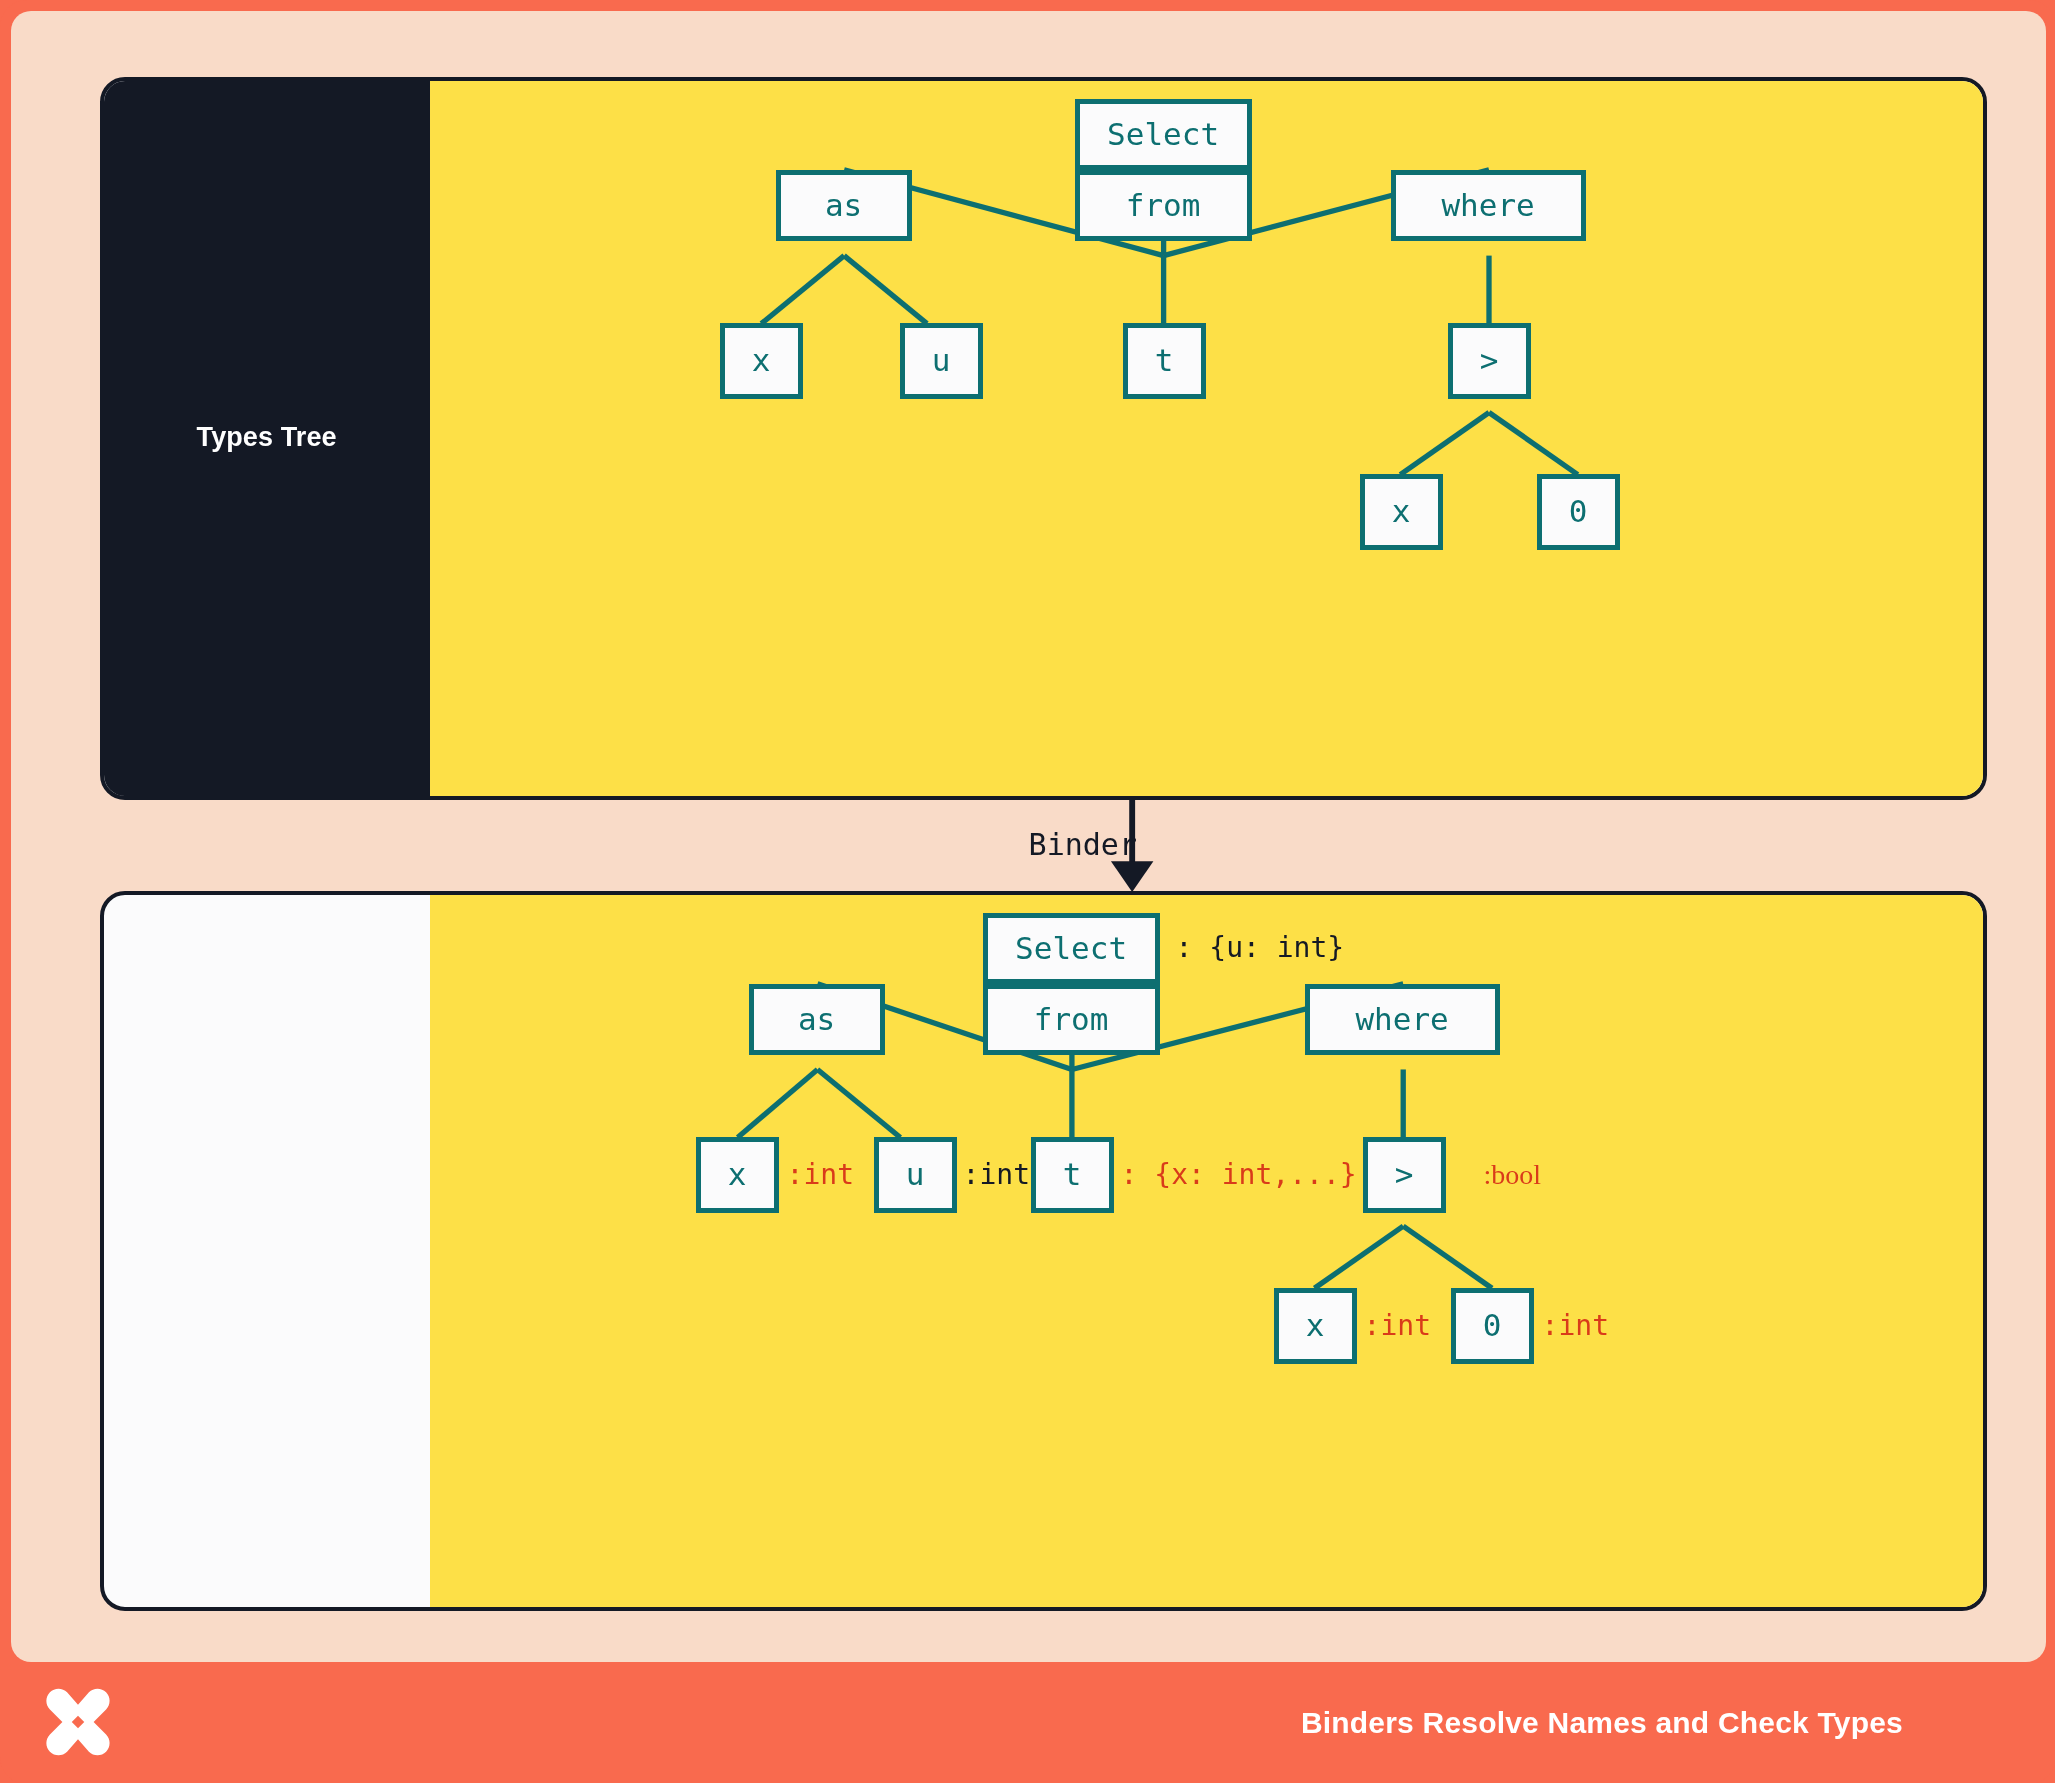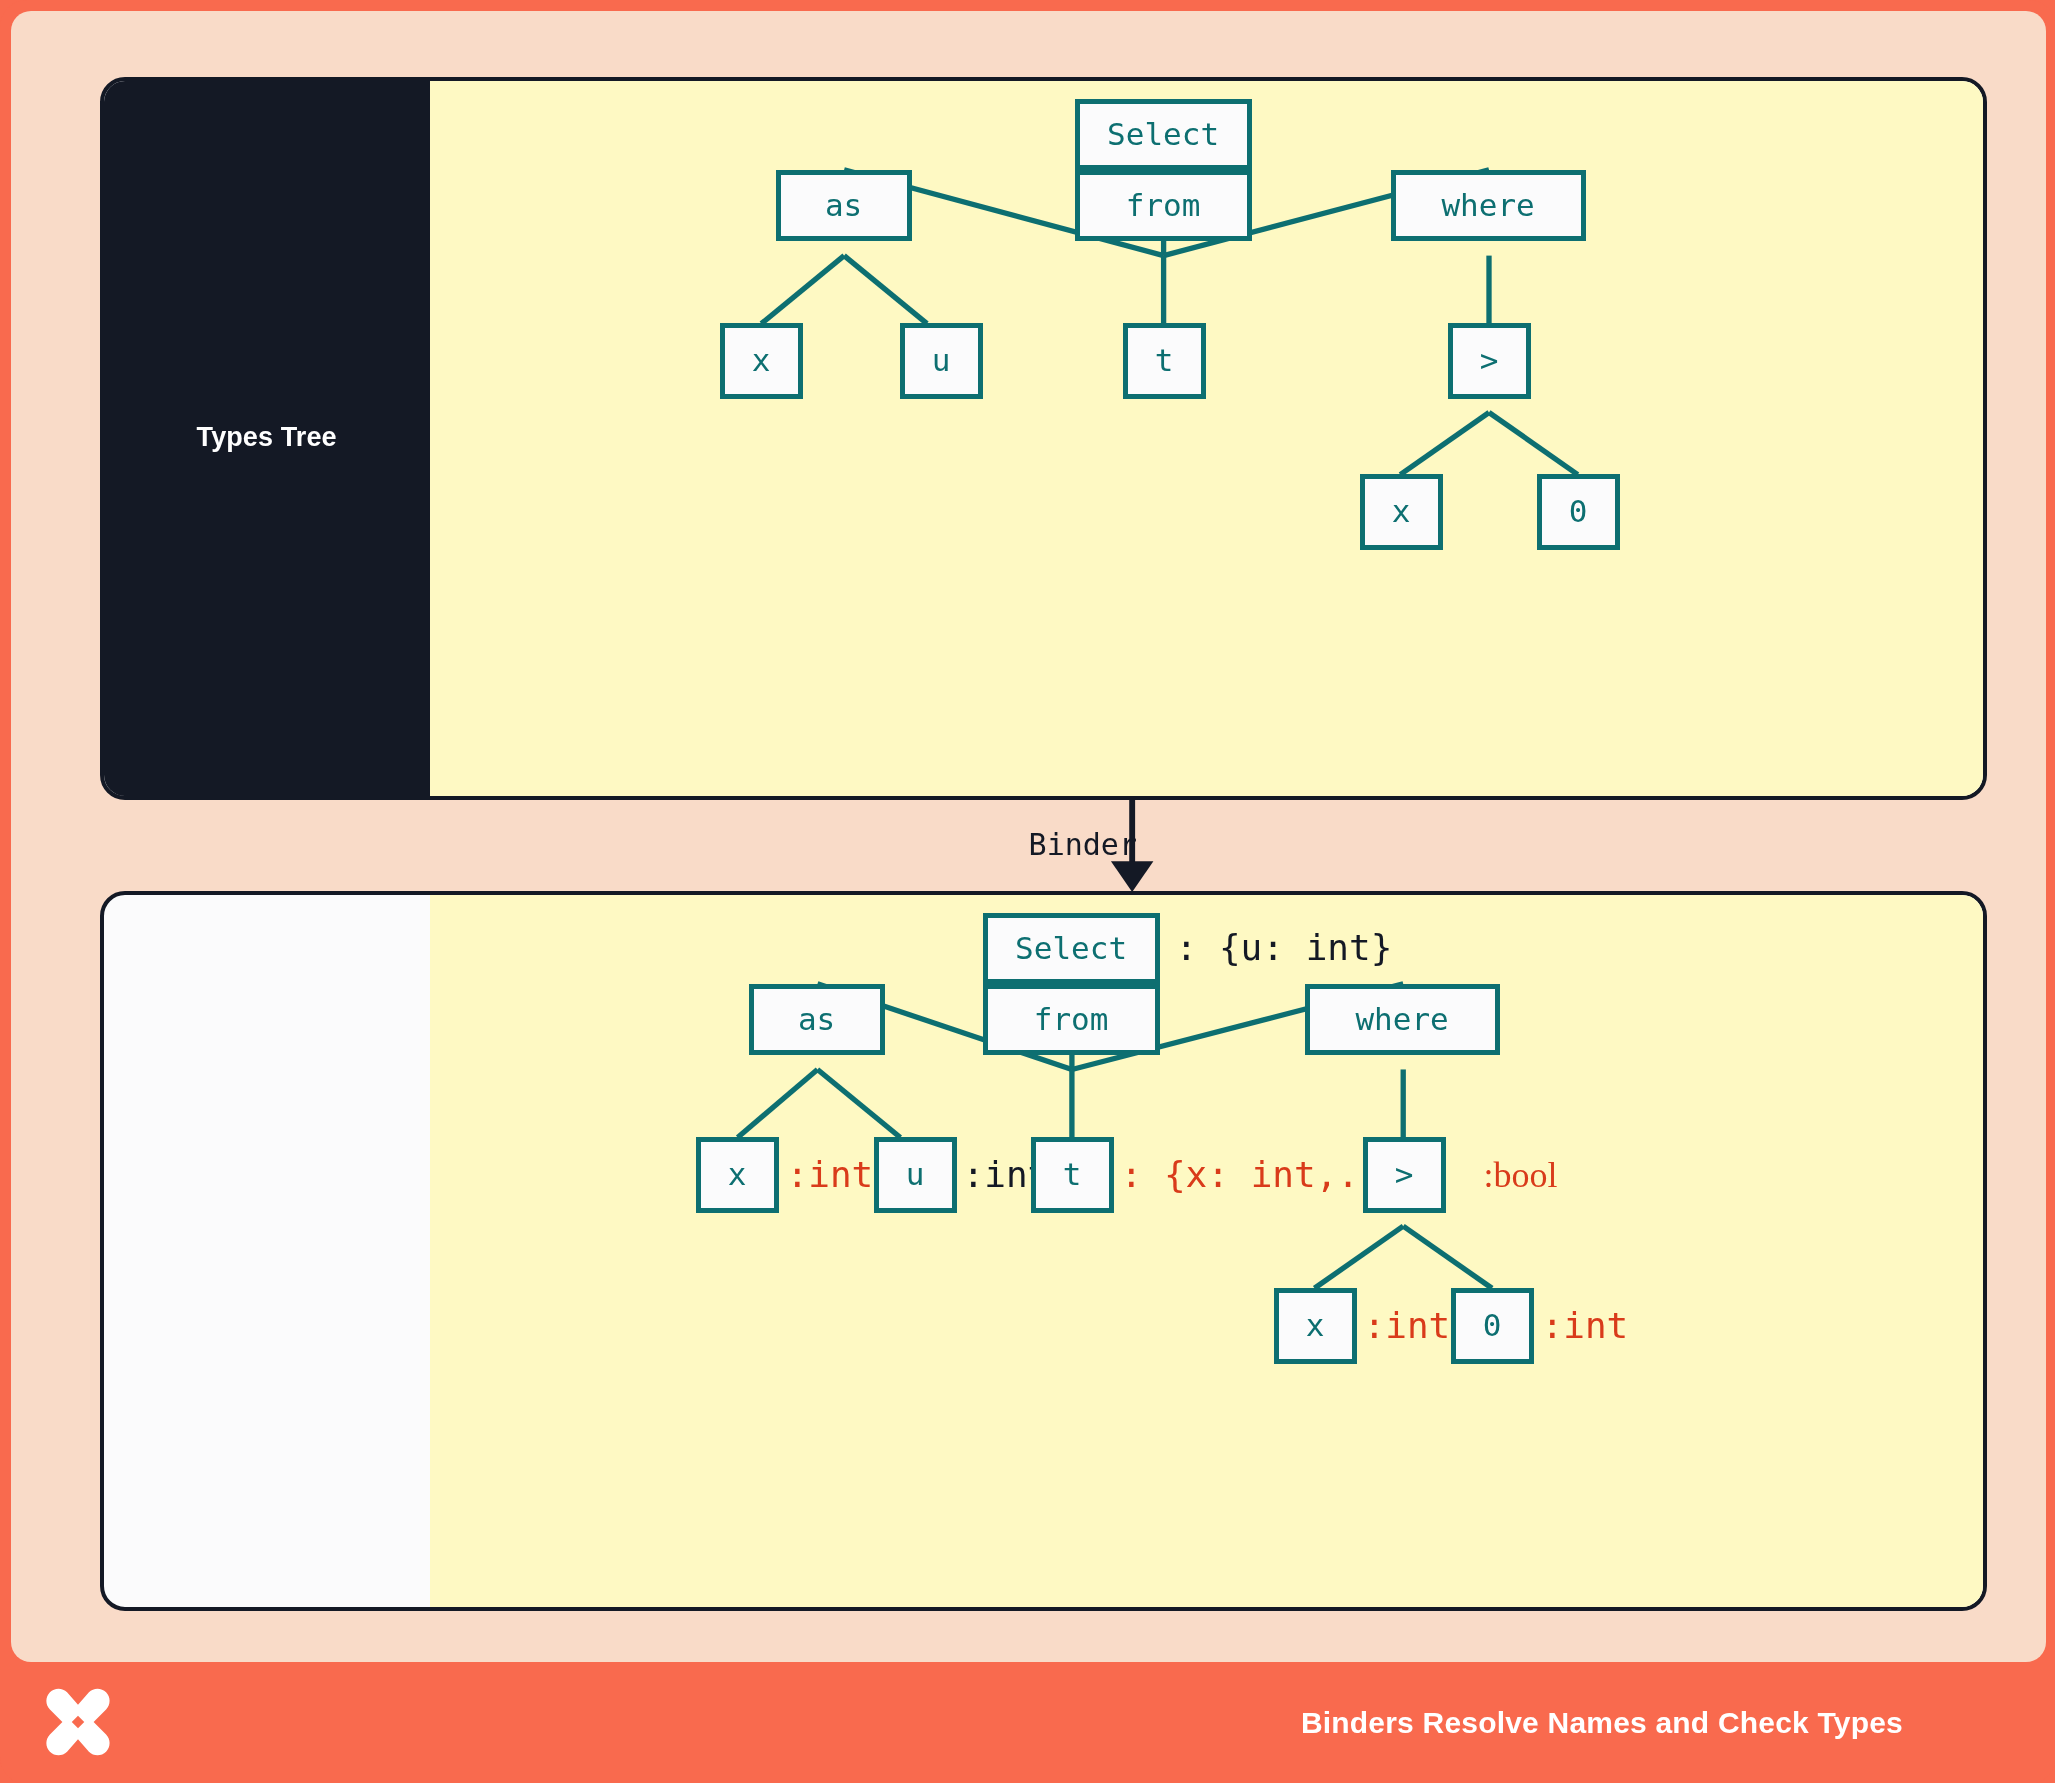--- a/index.html
+++ b/index.html
@@ -38,40 +38,40 @@
     background:#141925;
     display:flex;align-items:center;justify-content:center;
     text-align:center;
   }
   .panel-sidebar .label{
     color:#ffffff;font-weight:700;font-size:27px;line-height:1.38;
     letter-spacing:0.1px;
   }
   .panel-body{
     position:absolute;left:326px;top:0;right:0;bottom:0;
-    background:#fef9c3;
+    background:#fde047;
   }
   
   .tree-svg{position:absolute;left:0;top:0;width:100%;height:100%;display:block;}
   
   .node{
     position:absolute;
     border:5.3px solid #0D6F71;
     background:#FBFBFC;
     box-sizing:border-box;
     display:flex;align-items:center;justify-content:center;
     color:#0D6F71;
     font-family:"DejaVu Sans Mono", monospace;
     font-size:31px;
     line-height:1;
   }
   .annot{
     position:absolute;
     font-family:"DejaVu Sans Mono", monospace;
-    font-size:36px;
+    font-size:28px;
     line-height:1;
     white-space:pre;
     transform:translateY(-50%);
   }
   .annot.red{color:#D93B1A;}
   .annot.dark{color:#141925;}
   
   #binder{
     position:absolute;left:1005px;top:789px;width:355px;height:92px;
   }

